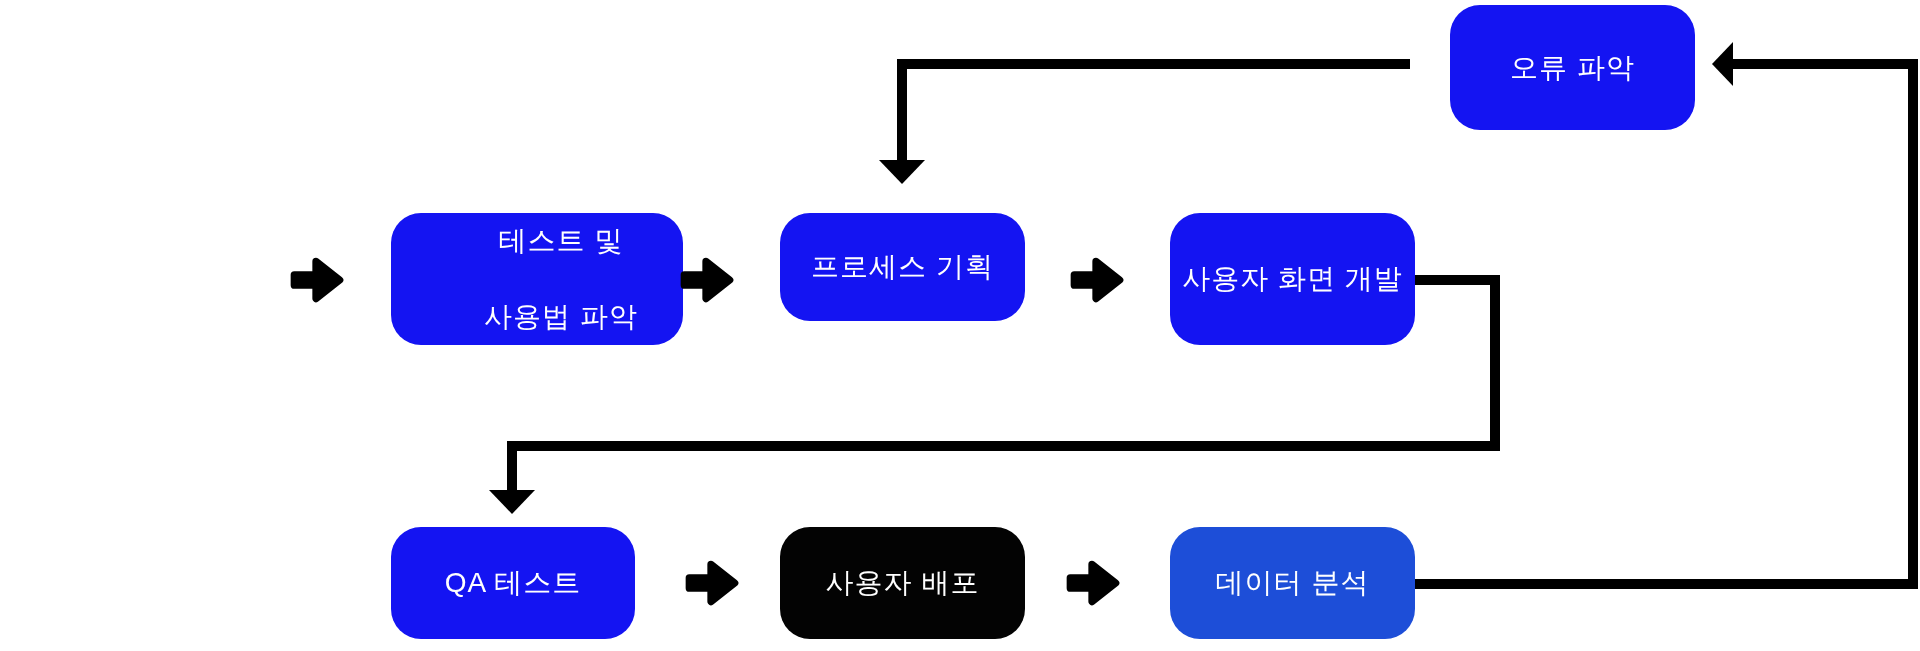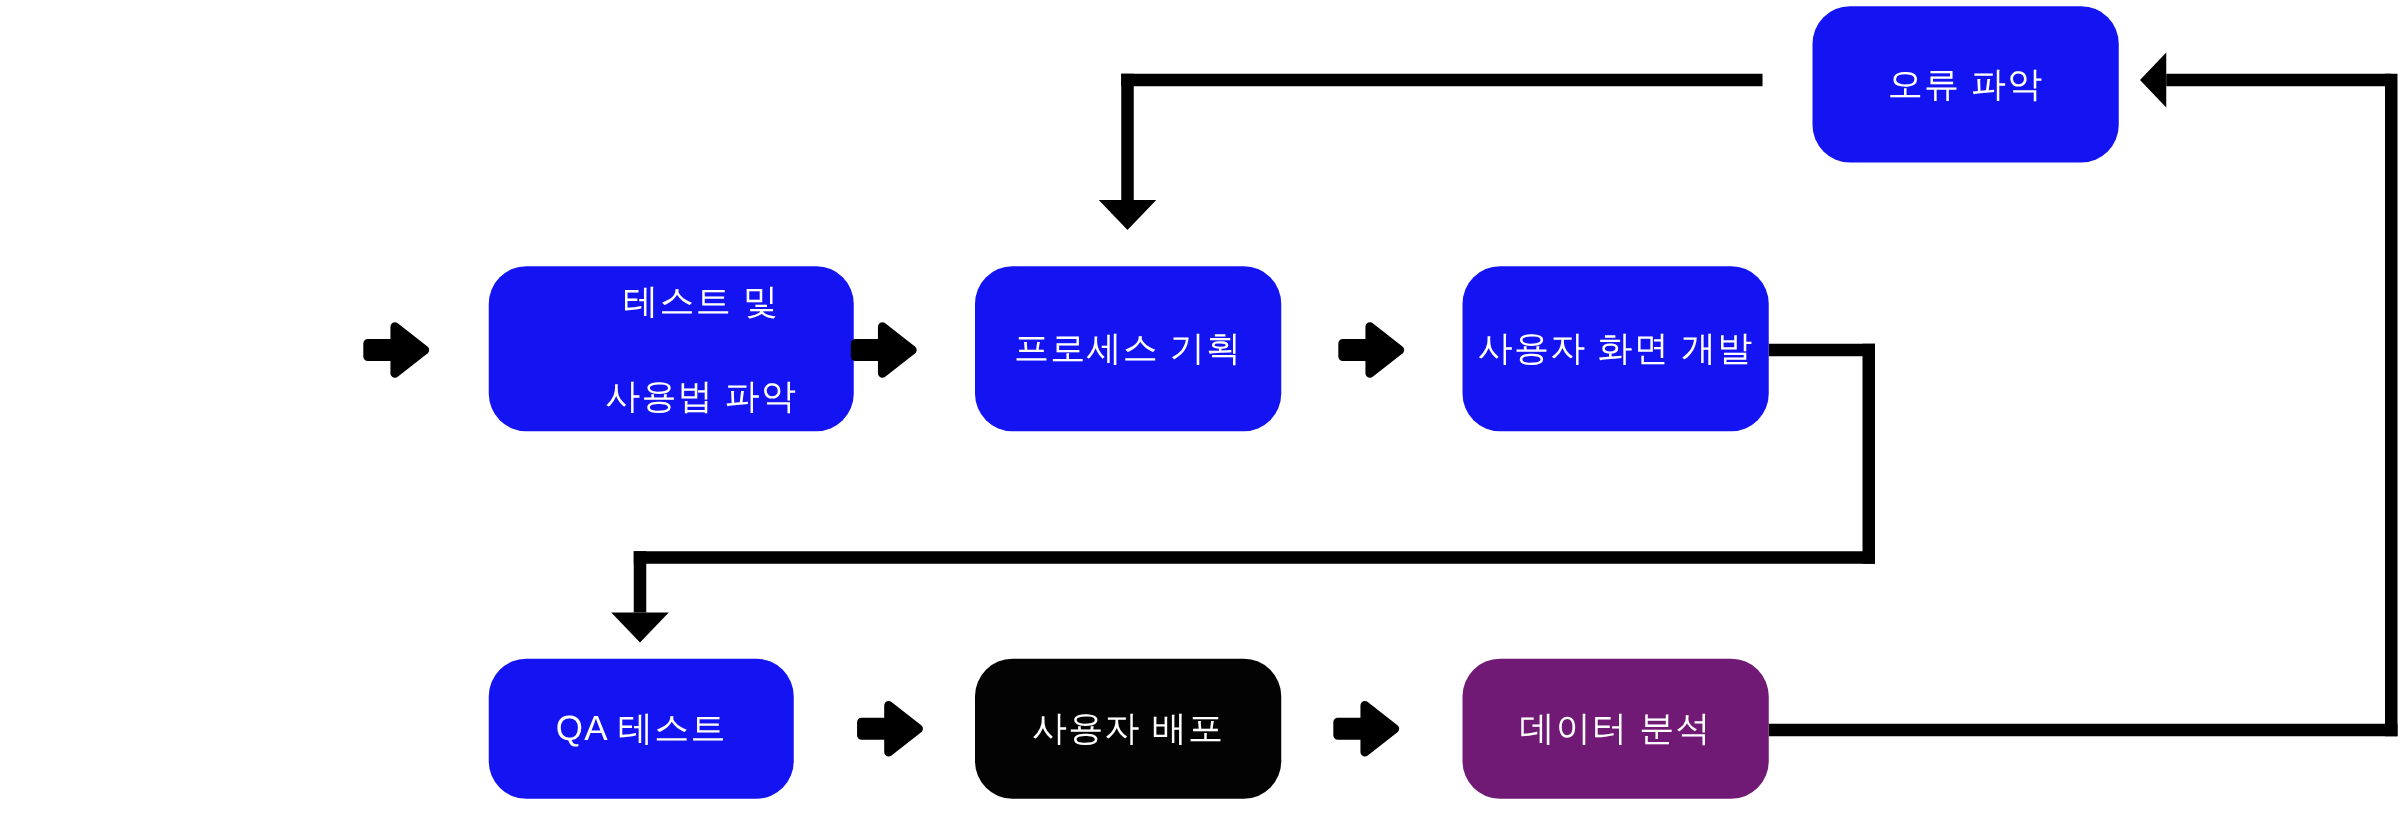--- a/index.html
+++ b/index.html
@@ -22,21 +22,21 @@
     border-radius: 30px;
     color: #ffffff;
     font-size: 28px;
     font-weight: 400;
     letter-spacing: 1px;
     line-height: 38px;
     white-space: pre-line;
   }
   #n-receive  { left: 8px;    top: 213px; width: 238px; height: 132px; }
   #n-test     { left: 391px;  top: 213px; width: 244px; height: 132px; }
-  #n-process  { left: 780px;  top: 213px; width: 245px; height: 132px; }
+  #n-process  { left: 780px;  top: 213px; width: 245px; height: 108px; }
   #n-uidev    { left: 1170px; top: 213px; width: 245px; height: 132px; }
   #n-error    { left: 1450px; top: 5px;   width: 245px; height: 125px; }
   #n-qa       { left: 391px;  top: 527px; width: 244px; height: 112px; }
   #n-deploy   { left: 780px;  top: 527px; width: 245px; height: 112px; }
   #n-analysis { left: 1170px; top: 527px; width: 245px; height: 112px; }
 
   
   .flow-arrow {
     position: absolute;
     width: 62px;
@@ -120,21 +120,21 @@
   </div>
 
   <div class="node" id="n-qa" style="background: rgb(20, 20, 242);">
     <span>QA 테스트</span>
   </div>
 
   <div class="node" id="n-deploy" style="background: rgb(3, 3, 3);">
     <span>사용자 배포</span>
   </div>
 
-  <div class="node" id="n-analysis" style="background: #701a75;">
+  <div class="node" id="n-analysis" style="background: #1d4ed8;">
     <span>데이터 분석</span>
   </div>
 
   <svg class="flow-arrow" id="fa-1" viewBox="0 0 60 60">
     <path d="M8 25 h21 v-13 l23 18 -23 18 v-13 h-21 z" fill="#000" stroke="#000" stroke-width="7" stroke-linejoin="round"></path>
   </svg>
   <svg class="flow-arrow" id="fa-2" viewBox="0 0 60 60">
     <path d="M8 25 h21 v-13 l23 18 -23 18 v-13 h-21 z" fill="#000" stroke="#000" stroke-width="7" stroke-linejoin="round"></path>
   </svg>
   <svg class="flow-arrow" id="fa-3" viewBox="0 0 60 60">

